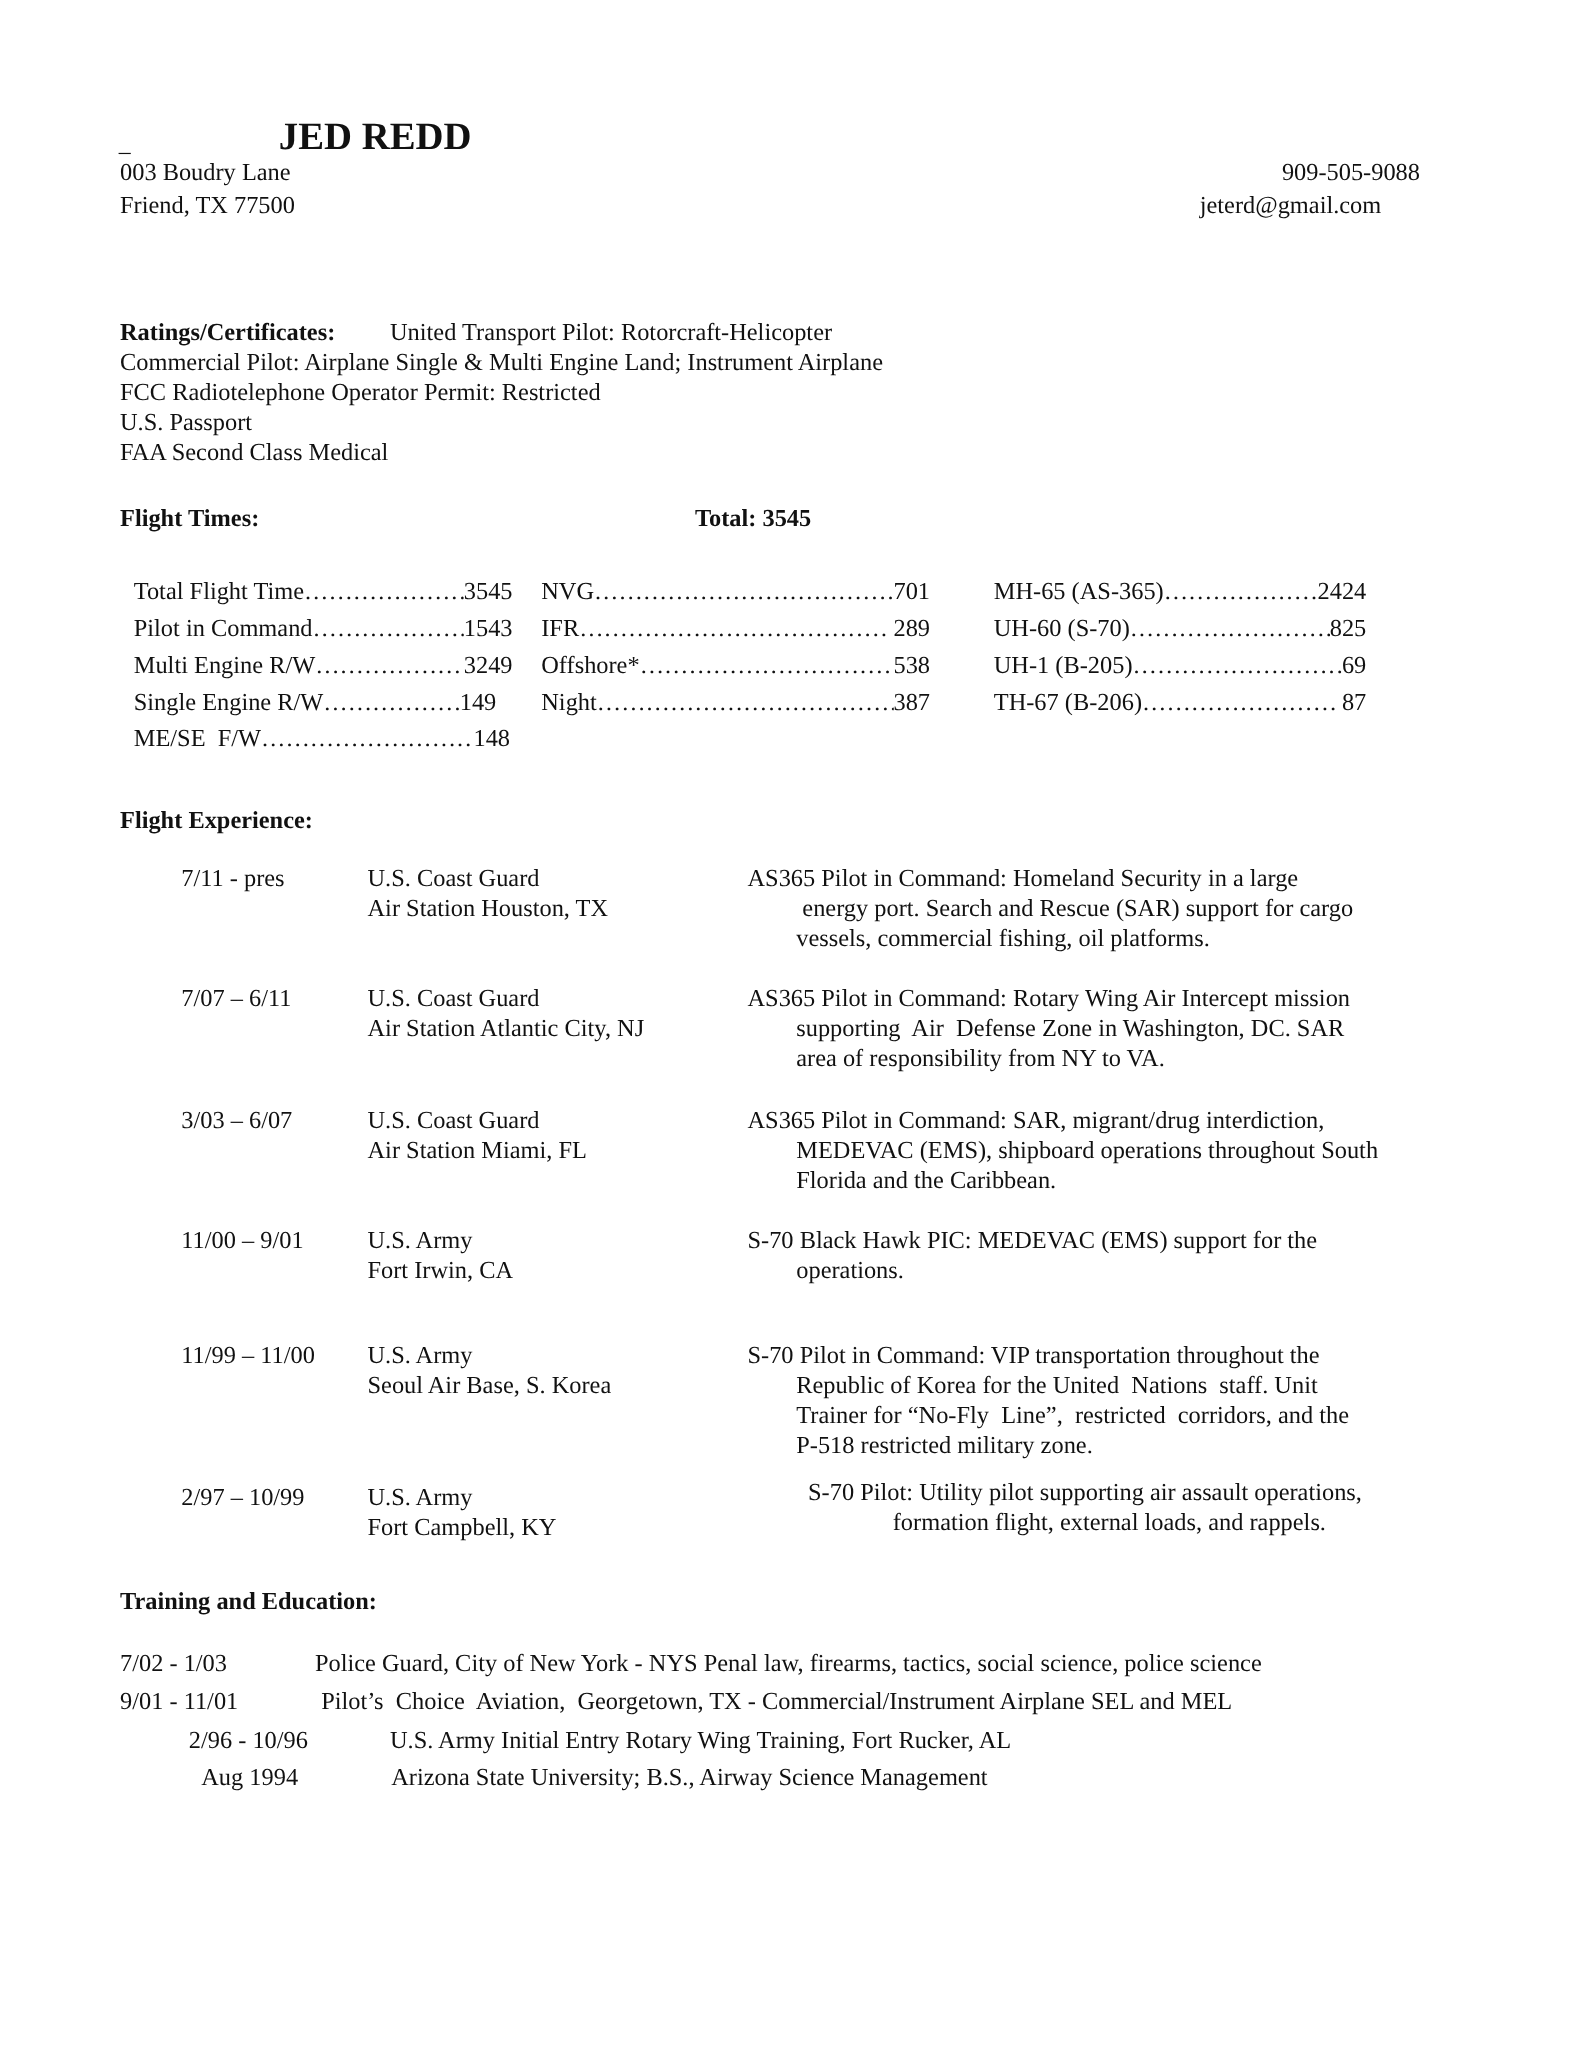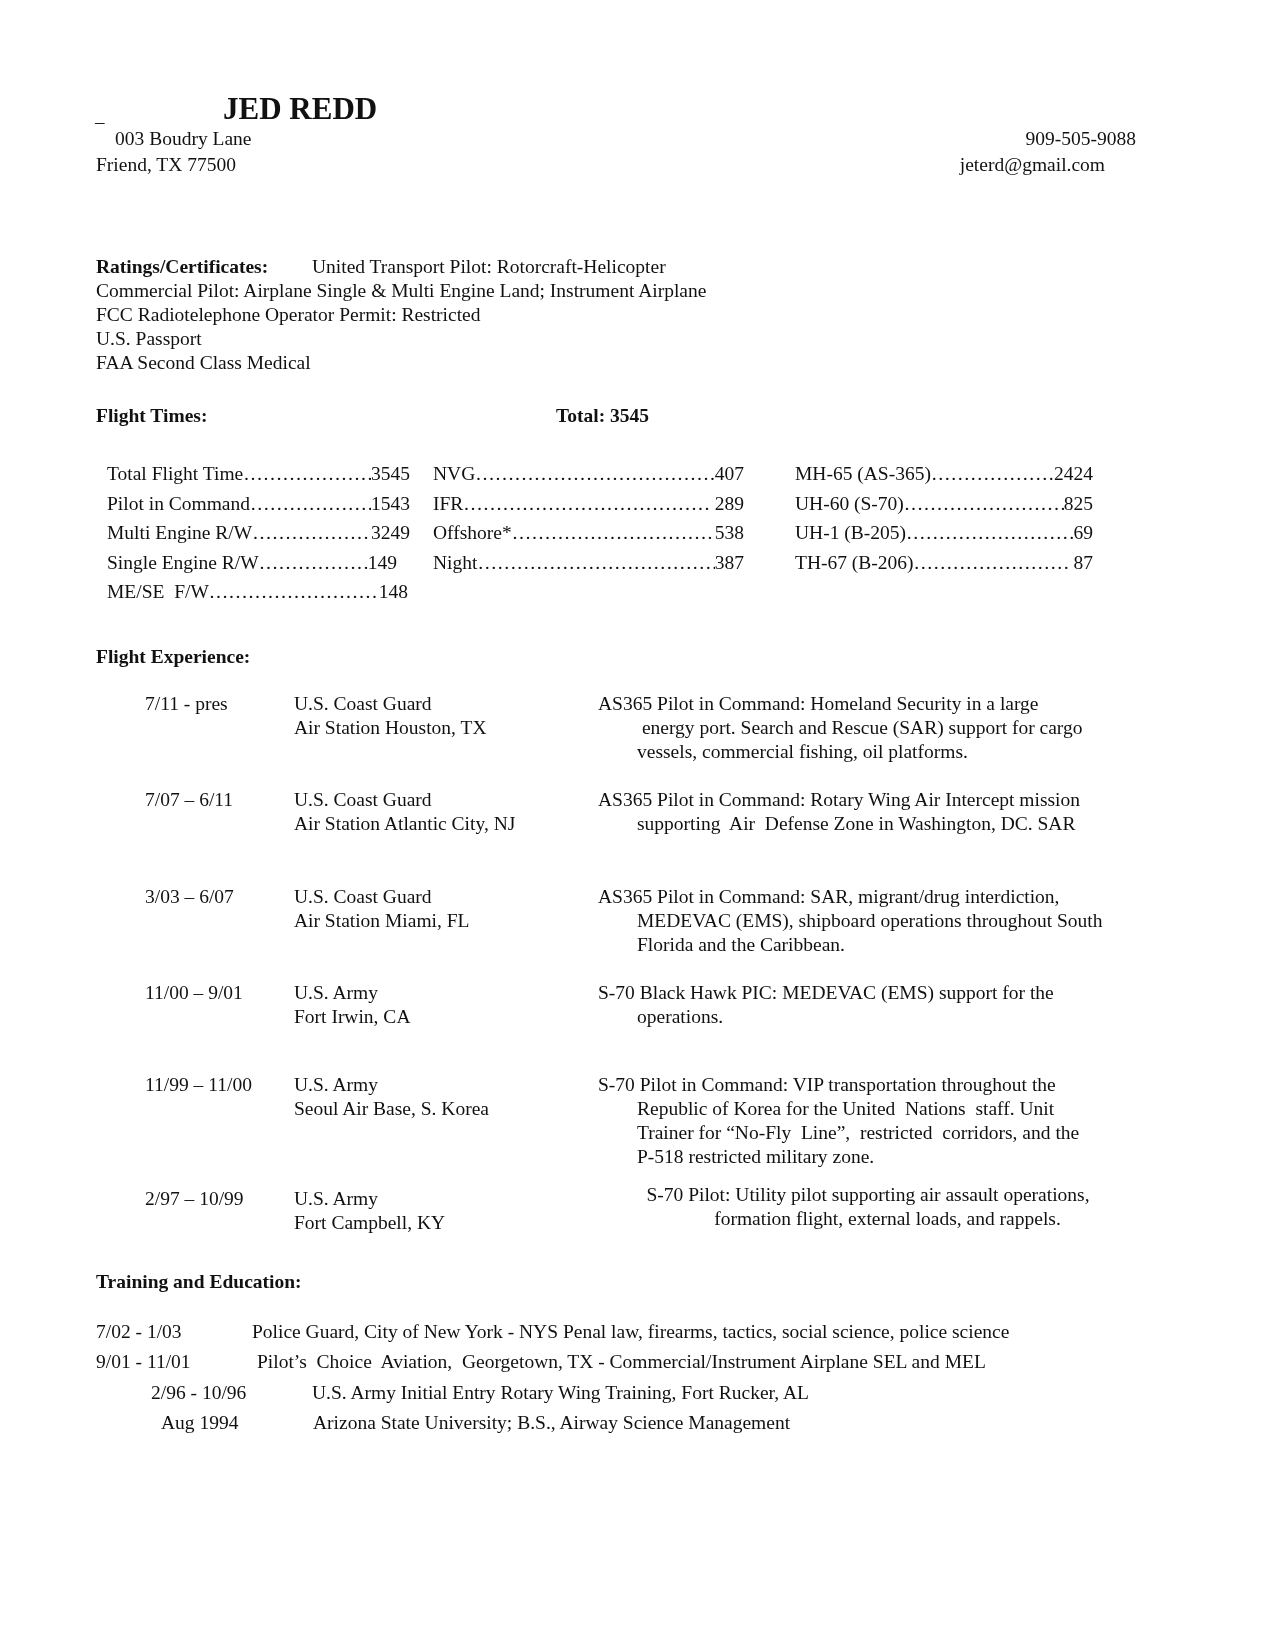--- a/index.html
+++ b/index.html
@@ -28,21 +28,21 @@
     .exp .desc .first { display: block; }
     .exp .desc .rest { display: block; padding-left: 39px; }
 
     .edu { position: absolute; white-space: nowrap; }
   </style>
 </head>
 <body>
 
 <div class="abs dash" style="left:95px; top:104px;">_</div>
 <div class="abs name" style="left:223px; top:92px;">JED REDD</div>
-<div class="abs" style="left:96px; top:127px;margin-left:19px;">003 Boudry Lane</div>
+<div class="abs" style="left:96px; top:127px;">003 Boudry Lane</div>
 <div class="abs" style="left:96px; top:153px;">Friend, TX 77500</div>
 <div class="abs" style="right:139px; top:127px;">909-505-9088</div>
 <div class="abs" style="right:170px; top:153px;"><span>jeterd@gmail.com</span></div>
 
 <div class="abs bold" style="left:96px; top:255px;">Ratings/Certificates:</div>
 <div class="abs" style="left:312px; top:255px;">United Transport Pilot: Rotorcraft-Helicopter</div>
 <div class="abs" style="left:96px; top:279px;">Commercial Pilot: Airplane Single &amp; Multi Engine Land; Instrument Airplane</div>
 <div class="abs" style="left:96px; top:303px;">FCC Radiotelephone Operator Permit: Restricted</div>
 <div class="abs" style="left:96px; top:327px;">U.S. Passport</div>
 <div class="abs" style="left:96px; top:351px;">FAA Second Class Medical</div>
@@ -75,21 +75,21 @@
       <span class="lbl" style="white-space:pre;">ME/SE  F/W</span>
       <span class="dots">……………………………………</span>
       <span class="val">148</span>
     </div>
 </div>
 
 <div class="ft-col" style="left:433px; width:311px;">
   <div class="ft-row">
       <span class="lbl">NVG</span>
       <span class="dots">……………………………………………</span>
-      <span class="val">407</span>
+      <span class="val">701</span>
     </div>
   <div class="ft-row">
       <span class="lbl">IFR</span>
       <span class="dots">……………………………………………</span>
       <span class="val" style="white-space:pre;"> 289</span>
     </div>
   <div class="ft-row">
       <span class="lbl">Offshore*</span>
       <span class="dots">……………………………………………</span>
       <span class="val">538</span>
@@ -141,20 +141,21 @@
 
 <div class="exp" style="top:788px;">
   <div class="date">7/07 – 6/11</div>
   <div class="org">
     <div>U.S. Coast Guard</div>
     <div>Air Station Atlantic City, NJ</div>
   </div>
   <div class="desc">
     <span class="first">AS365 Pilot in Command: Rotary Wing Air Intercept mission</span>
     <span class="rest" style="white-space:pre;">supporting  Air  Defense Zone in Washington, DC. SAR</span>
+    <span class="rest">area of responsibility from NY to VA.</span>
   </div>
 </div>
 
 <div class="exp" style="top:885px;">
   <div class="date">3/03 – 6/07</div>
   <div class="org">
     <div>U.S. Coast Guard</div>
     <div>Air Station Miami, FL</div>
   </div>
   <div class="desc" style="width:560px;">

